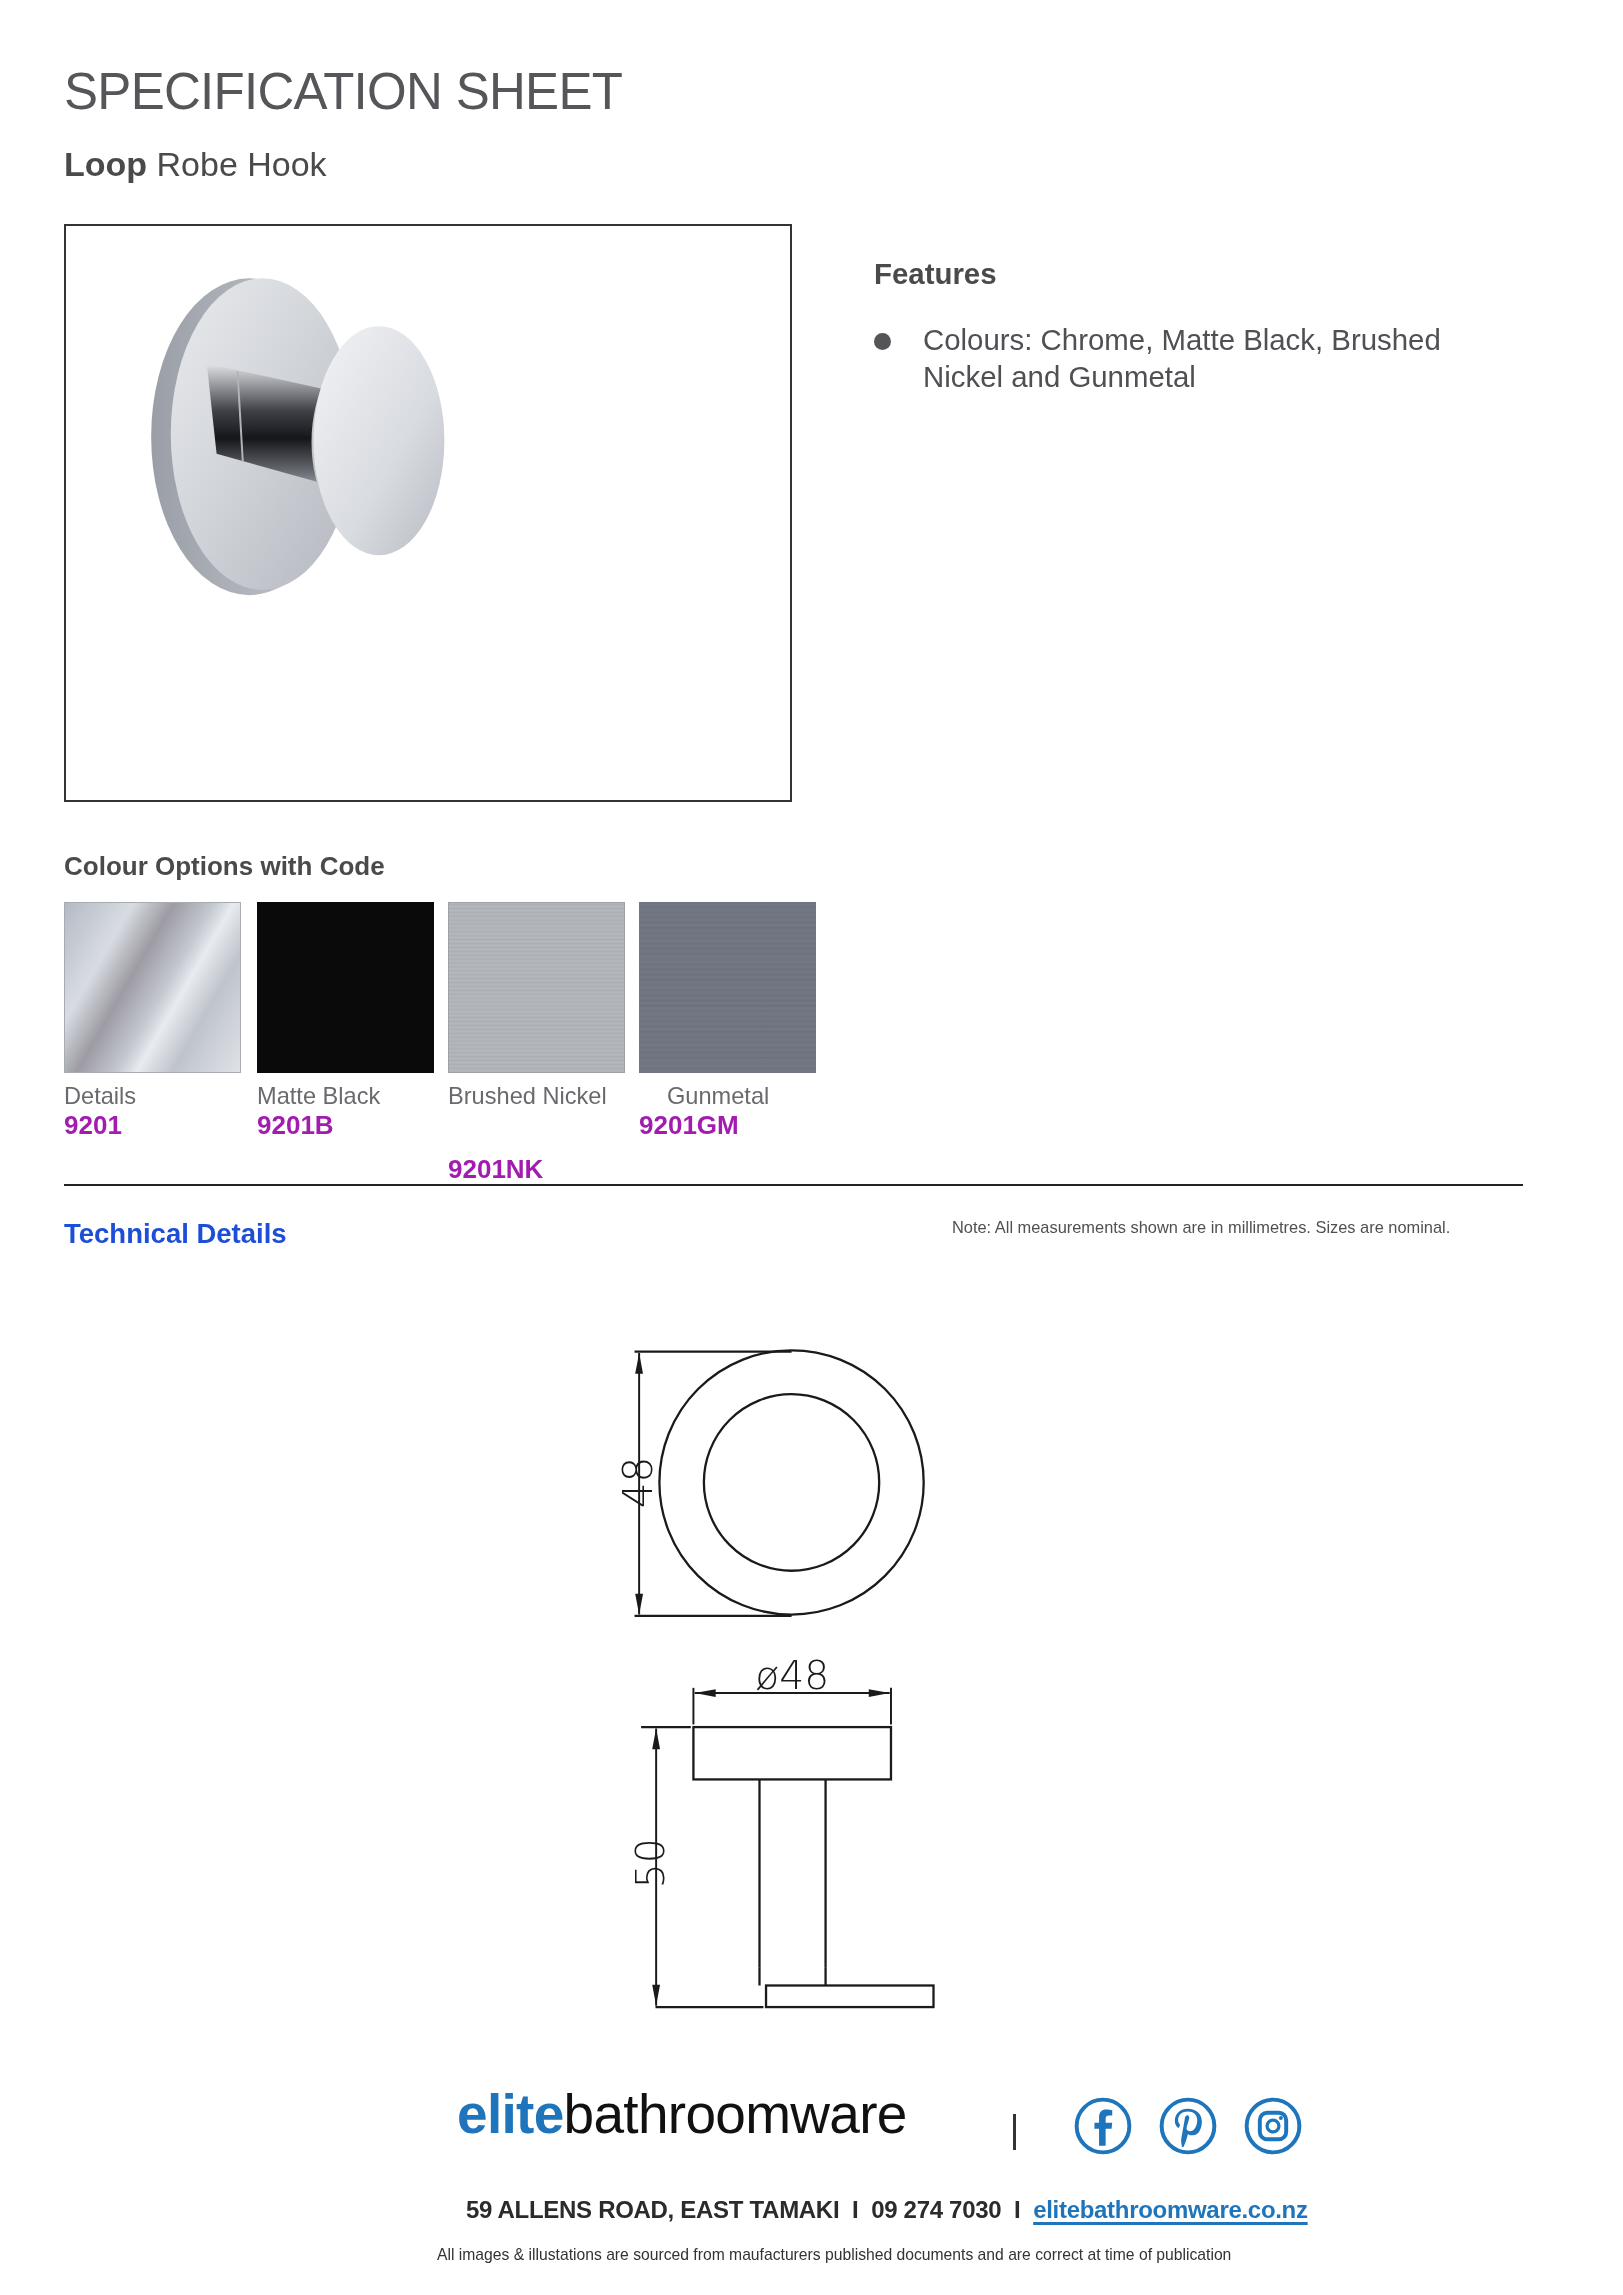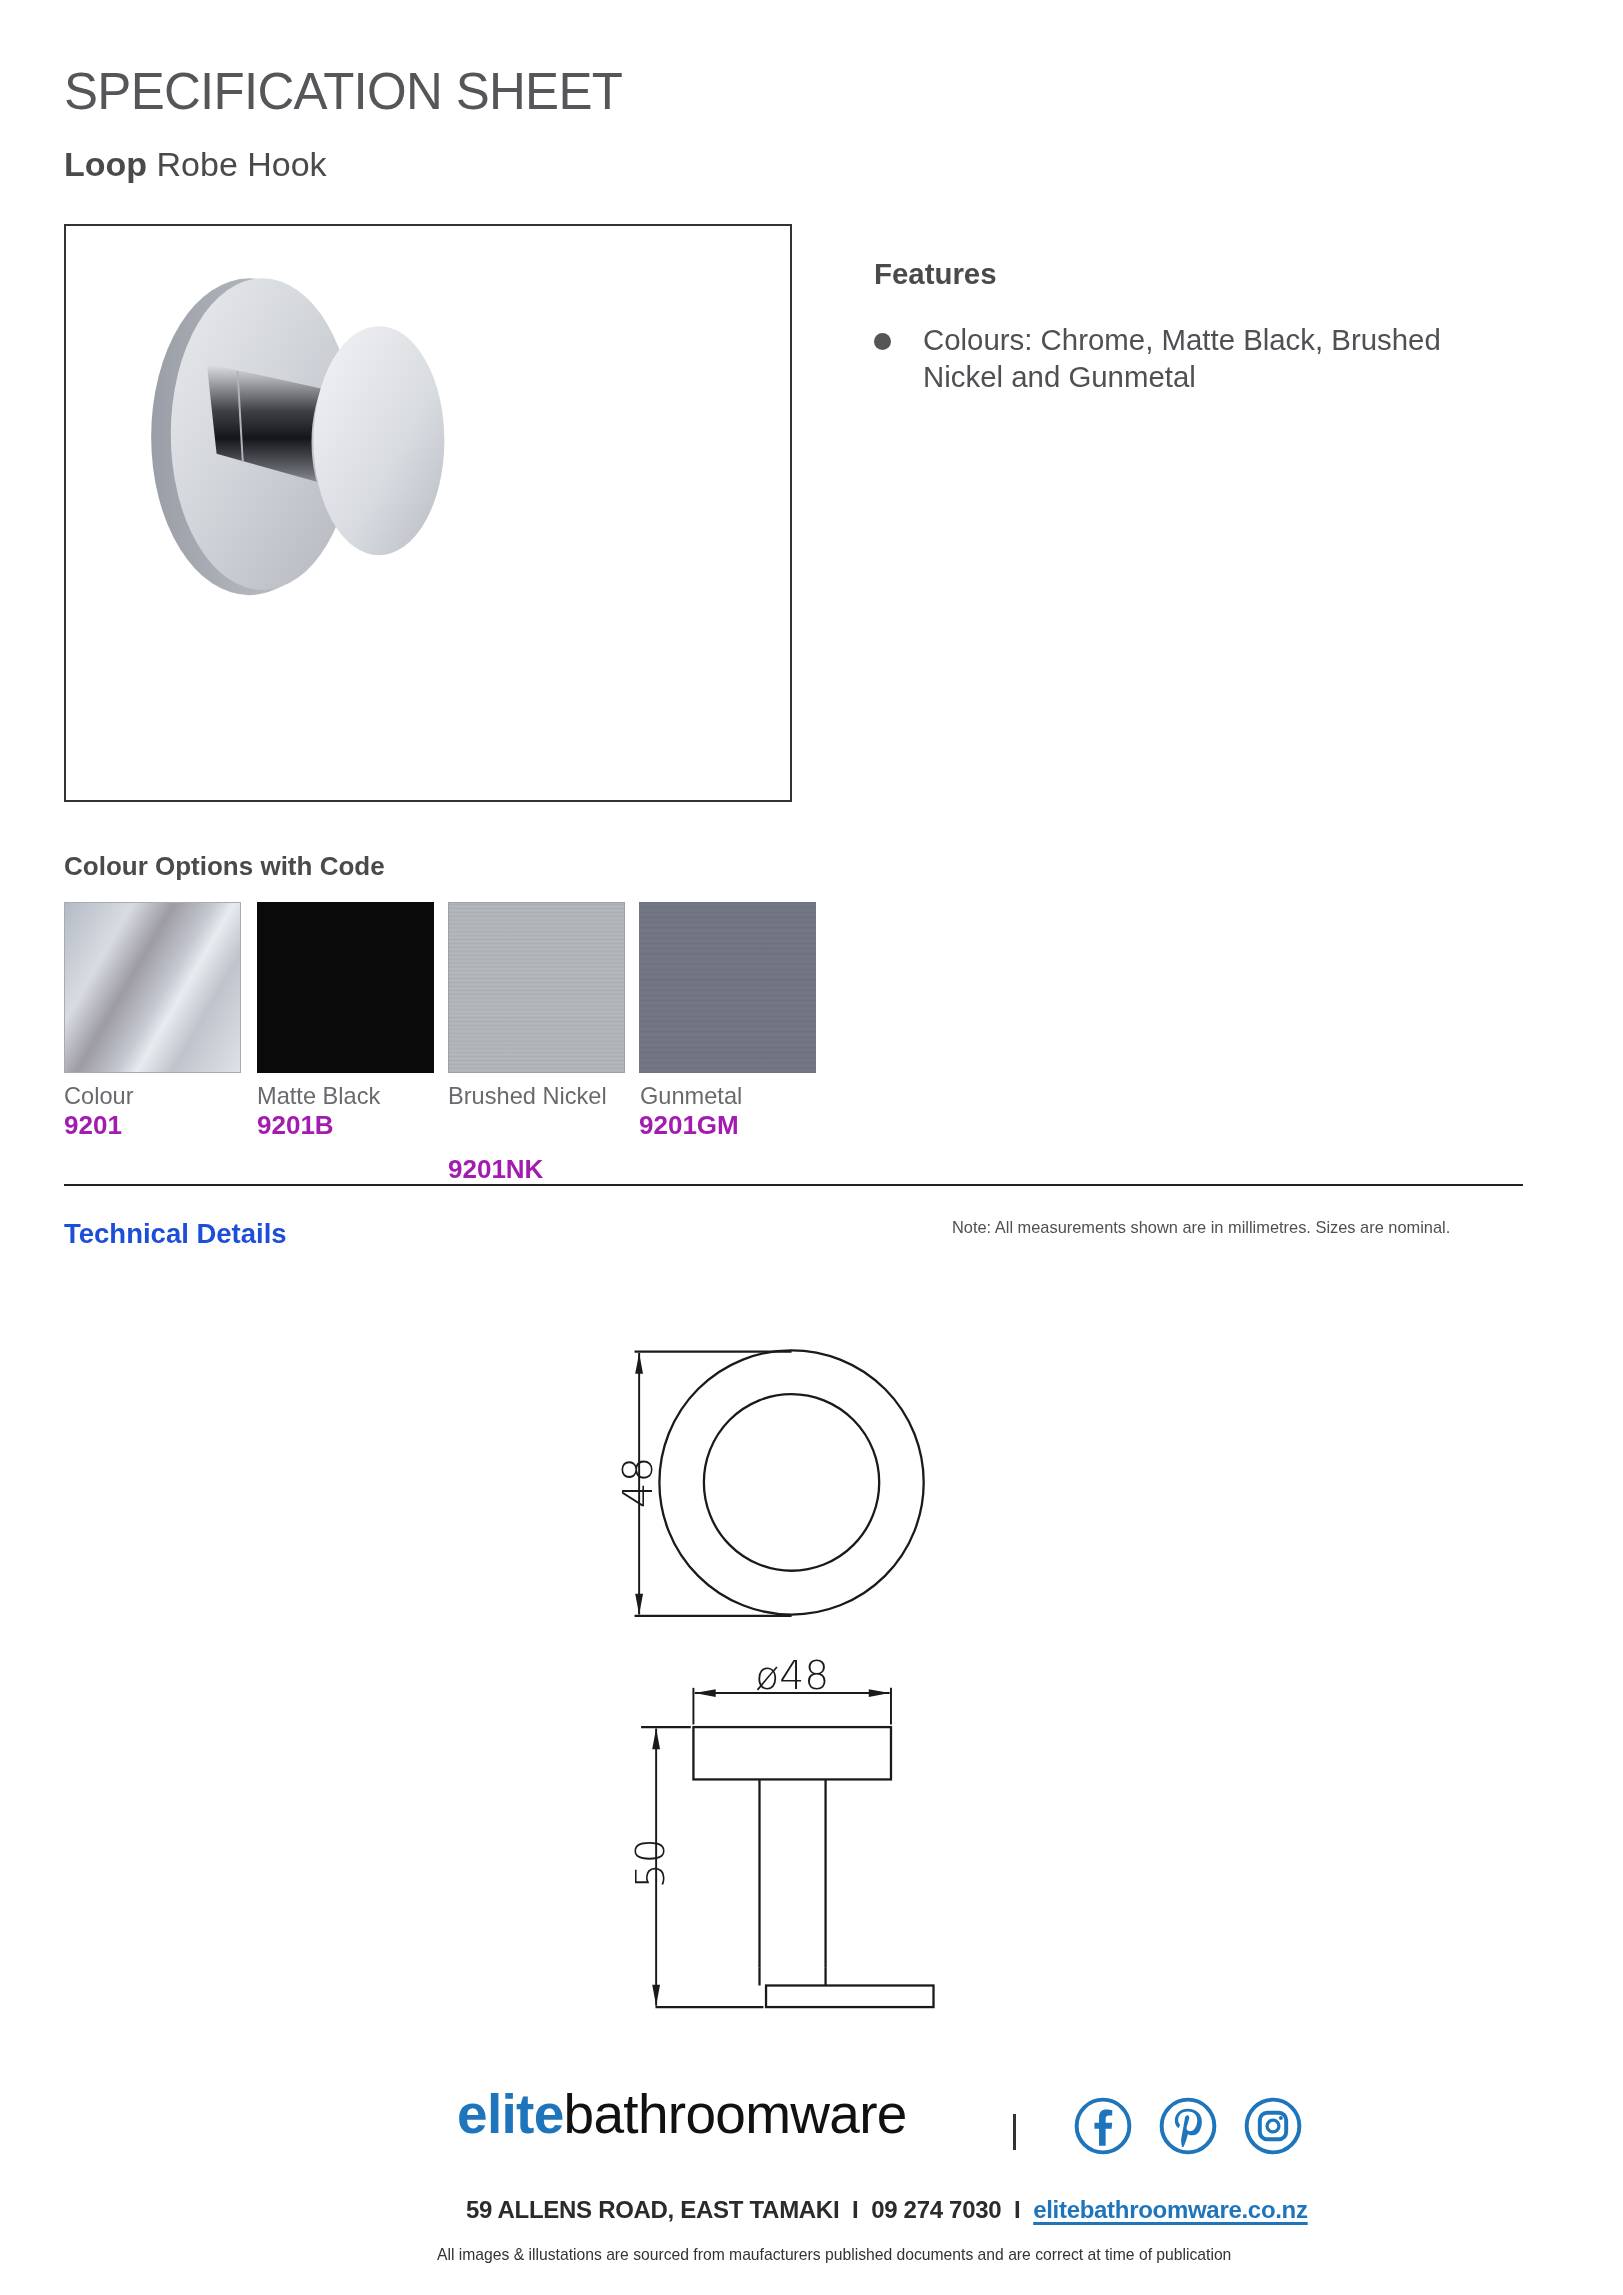--- a/index.html
+++ b/index.html
@@ -79,24 +79,24 @@
   </div>
 </div>
 
 <div class="abs colour-heading">Colour Options with Code</div>
 
 <div class="swatch" style="left:64px; border:1.3px solid #a7abb2; box-sizing:border-box; background:linear-gradient(120deg,#b4bac4 0%,#d8dce2 25%,#9d9ba3 40%,#c5c9d1 55%,#e8ecf0 62%,#bfc3cb 75%,#dfe3e8 100%);"></div>
 <div class="swatch" style="left:257px; background:#0a0a0b;"></div>
 <div class="swatch" style="left:448px; border:1.3px solid #9ea1a6; box-sizing:border-box; background:repeating-linear-gradient(0deg,#aeb1b6 0px,#b5b8bd 2px,#a9acb1 3.9px);"></div>
 <div class="swatch" style="left:639px; background:repeating-linear-gradient(0deg,#6f7480 0px,#737884 2.6px,#6b707c 5.2px);"></div>
 
-<div class="swatch-name" style="left:64px;">Colour</div>
+<div class="swatch-name" style="left:64px;">Details</div>
 <div class="swatch-name" style="left:257px;">Matte Black</div>
 <div class="swatch-name" style="left:448px;">Brushed Nickel</div>
-<div class="swatch-name" style="left:640px;">Gunmetal</div>
+<div class="swatch-name" style="left:667px;">Gunmetal</div>
 
 <div class="swatch-code" style="left:64px;">9201</div>
 <div class="swatch-code" style="left:257px;">9201B</div>
 <div class="swatch-code" style="left:448px;margin-top:44px;">9201NK</div>
 <div class="swatch-code" style="left:639px;">9201GM</div>
 
 <div class="abs divider"></div>
 <div class="abs tech-heading">Technical Details</div>
 <div class="abs note">Note: All measurements shown are in millimetres. Sizes are nominal.</div>
 

